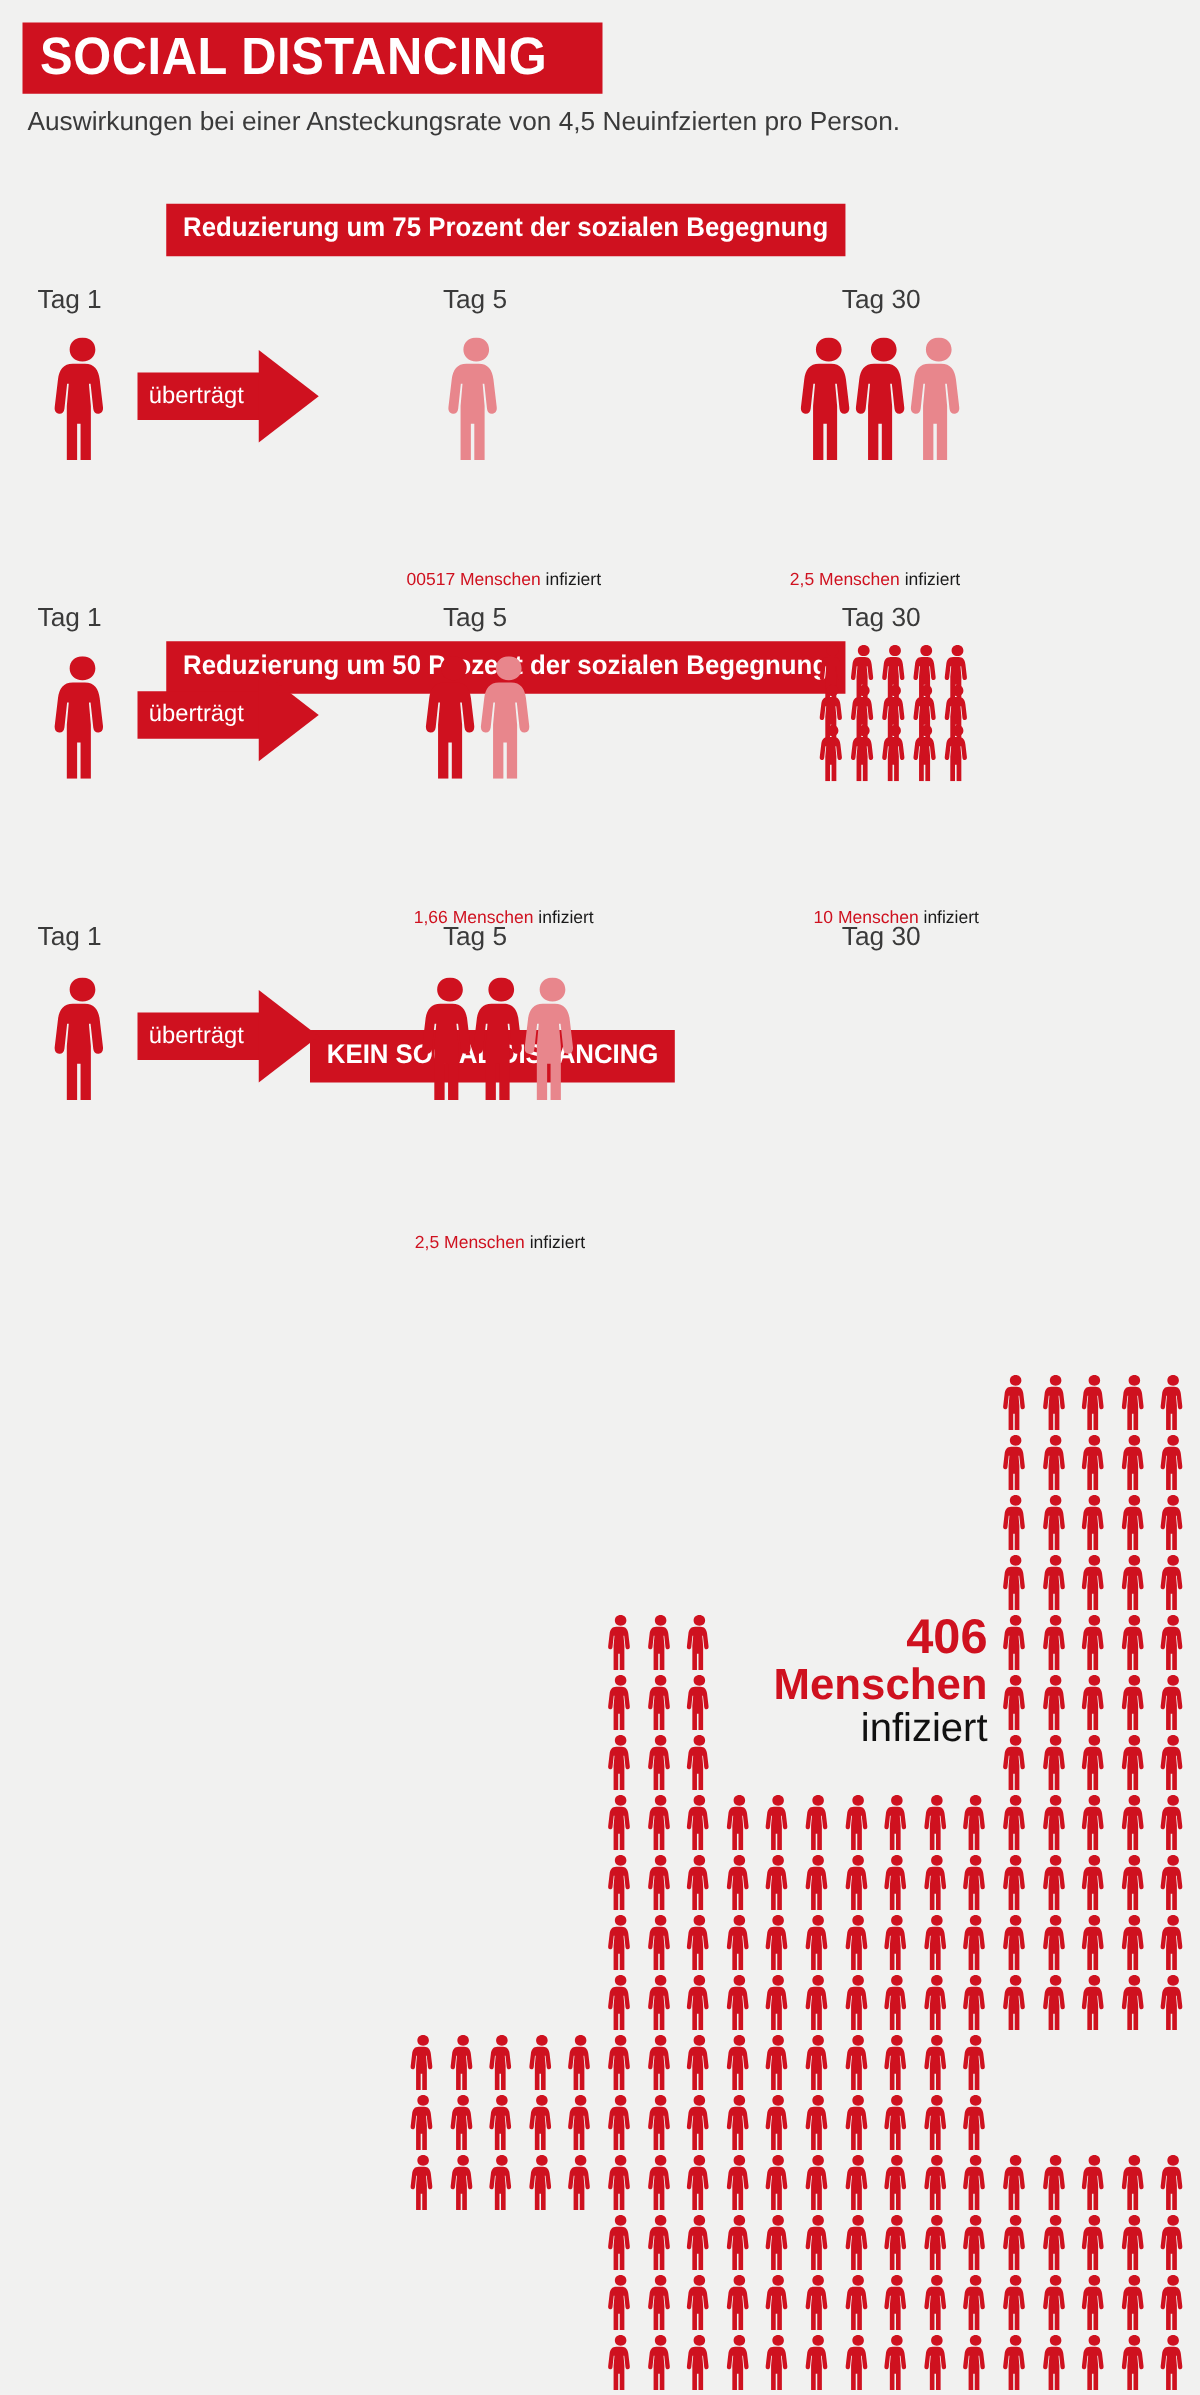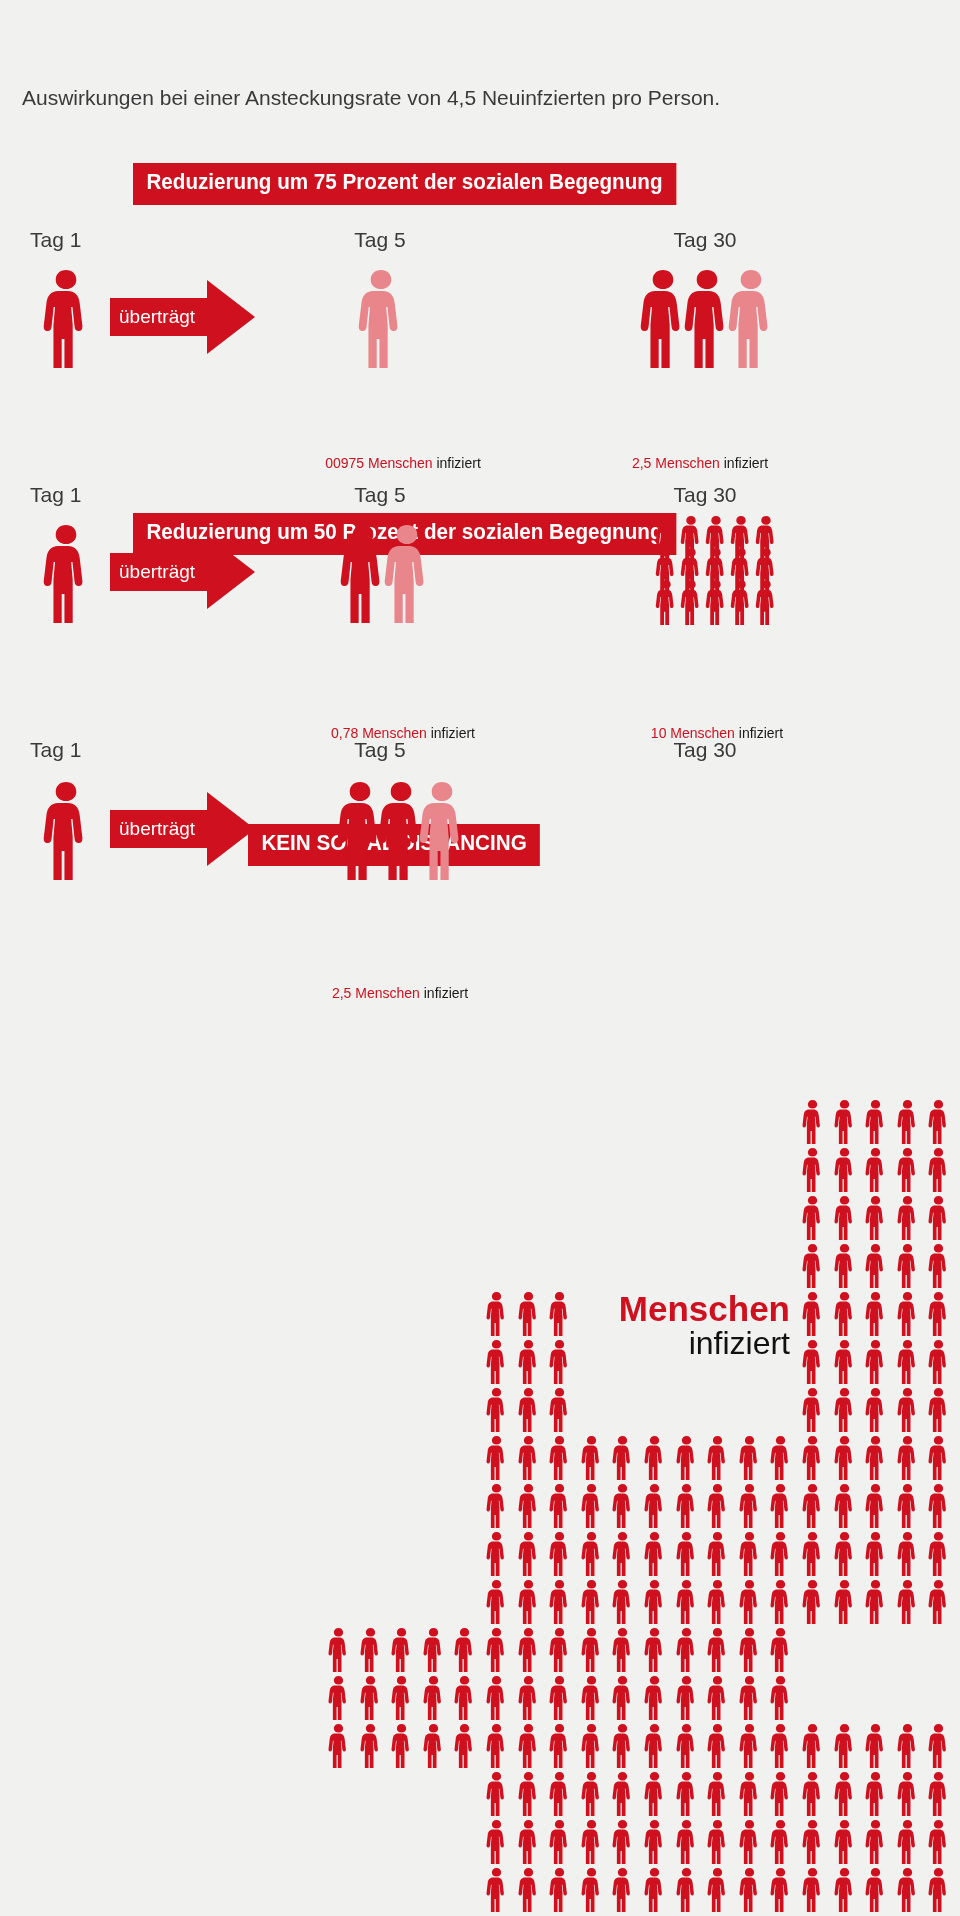--- a/index.html
+++ b/index.html
@@ -145,20 +145,23 @@
     font-size: 32px;
     color: #111111;
     margin-top: 1px;
   }
 </style>
 </head>
 <body>
 
 <div class="page">
 
+  <div class="title-banner">
+    <h1>SOCIAL DISTANCING</h1>
+  </div>
   <div class="subtitle">Auswirkungen bei einer Ansteckungsrate von 4,5 Neuinfzierten pro Person.</div>
 
   <div class="sec-banner" style="left:133px; top:163px;">Reduzierung um 75 Prozent der sozialen Begegnung</div>
 
   <div class="day-label" style="left:30px; top:228px; width:90px; text-align:left;">Tag 1</div>
   <div class="day-label" style="left:335px; top:228px; width:90px;">Tag 5</div>
   <div class="day-label" style="left:660px; top:228px; width:90px;">Tag 30</div>
 
   <span class="person" style="left:42px; top:270px; width:48px; height:98px;">
     <svg viewBox="0 0 40 82" xmlns="http://www.w3.org/2000/svg" aria-hidden="true">
@@ -173,21 +176,21 @@
     <div class="arrow-label">überträgt</div>
   </div>
 
   <span class="person" style="left:357px; top:270px; width:48px; height:98px;">
     <svg viewBox="0 0 40 82" xmlns="http://www.w3.org/2000/svg" aria-hidden="true">
       <path fill="#e8868c" d="M20 0c-5.2 0-8.6 3.4-8.6 8.2 0 4.3 3.4 7.8 8.6 7.8s8.6-3.5 8.6-7.8C28.6 3.4 25.2 0 20 0z
       M13.5 17.5C7.2 17.5 4.3 21.6 3.6 28L1.4 46.6c-.3 2.7.9 4.3 2.9 4.5 2 .2 3.3-1 3.6-3.4L9.7 31h1.1l-1.3 14.8v36.2h6.9V57.8h2.3V82h6.9V45.8L24.3 31h1.1l1.8 16.7c.3 2.4 1.6 3.6 3.6 3.4 2-.2 3.2-1.8 2.9-4.5L31.5 28c-.7-6.4-3.6-10.5-9.9-10.5h-8.1z"></path>
     </svg>
   </span>
   <div class="caption center" style="left:403px; top:455px;">
-    <span class="num">00975</span>
+    <span class="num">00517</span>
     <span class="num">Menschen</span>
     <span>infiziert</span>
   </div>
 
   <span class="person" style="left:639px; top:270px; width:48px; height:98px;">
     <svg viewBox="0 0 40 82" xmlns="http://www.w3.org/2000/svg" aria-hidden="true">
         <path fill="#cf111f" d="M20 0c-5.2 0-8.6 3.4-8.6 8.2 0 4.3 3.4 7.8 8.6 7.8s8.6-3.5 8.6-7.8C28.6 3.4 25.2 0 20 0zM13.5 17.5C7.2 17.5 4.3 21.6 3.6 28L1.4 46.6c-.3 2.7.9 4.3 2.9 4.5 2 .2 3.3-1 3.6-3.4L9.7 31h1.1l-1.3 14.8v36.2h6.9V57.8h2.3V82h6.9V45.8L24.3 31h1.1l1.8 16.7c.3 2.4 1.6 3.6 3.6 3.4 2-.2 3.2-1.8 2.9-4.5L31.5 28c-.7-6.4-3.6-10.5-9.9-10.5h-8.1z"></path>
       </svg>
   </span>
   <span class="person" style="left:683px; top:270px; width:48px; height:98px;">
@@ -228,21 +231,21 @@
     <svg viewBox="0 0 40 82" xmlns="http://www.w3.org/2000/svg" aria-hidden="true">
         <path fill="#cf111f" d="M20 0c-5.2 0-8.6 3.4-8.6 8.2 0 4.3 3.4 7.8 8.6 7.8s8.6-3.5 8.6-7.8C28.6 3.4 25.2 0 20 0zM13.5 17.5C7.2 17.5 4.3 21.6 3.6 28L1.4 46.6c-.3 2.7.9 4.3 2.9 4.5 2 .2 3.3-1 3.6-3.4L9.7 31h1.1l-1.3 14.8v36.2h6.9V57.8h2.3V82h6.9V45.8L24.3 31h1.1l1.8 16.7c.3 2.4 1.6 3.6 3.6 3.4 2-.2 3.2-1.8 2.9-4.5L31.5 28c-.7-6.4-3.6-10.5-9.9-10.5h-8.1z"></path>
       </svg>
   </span>
   <span class="person" style="left:383px; top:525px; width:48px; height:98px;">
     <svg viewBox="0 0 40 82" xmlns="http://www.w3.org/2000/svg" aria-hidden="true">
         <path fill="#e8868c" d="M20 0c-5.2 0-8.6 3.4-8.6 8.2 0 4.3 3.4 7.8 8.6 7.8s8.6-3.5 8.6-7.8C28.6 3.4 25.2 0 20 0zM13.5 17.5C7.2 17.5 4.3 21.6 3.6 28L1.4 46.6c-.3 2.7.9 4.3 2.9 4.5 2 .2 3.3-1 3.6-3.4L9.7 31h1.1l-1.3 14.8v36.2h6.9V57.8h2.3V82h6.9V45.8L24.3 31h1.1l1.8 16.7c.3 2.4 1.6 3.6 3.6 3.4 2-.2 3.2-1.8 2.9-4.5L31.5 28c-.7-6.4-3.6-10.5-9.9-10.5h-8.1z"></path>
       </svg>
   </span>
   <div class="caption center" style="left:403px; top:725px;">
-    <span class="num">0,78</span>
+    <span class="num">1,66</span>
     <span class="num">Menschen</span>
     <span>infiziert</span>
   </div>
 
   <div class="grid" id="grid-s2-day30" style="left: 655px; top: 516px; width: 125px; position: absolute; height: 96px;">
       <span class="person" style="left: 0px; top: 0px; width: 22px; height: 45px;">
         <svg viewBox="0 0 40 82" xmlns="http://www.w3.org/2000/svg" aria-hidden="true">
           <path fill="#cf111f" d="M20 0c-5.2 0-8.6 3.4-8.6 8.2 0 4.3 3.4 7.8 8.6 7.8s8.6-3.5 8.6-7.8C28.6 3.4 25.2 0 20 0zM13.5 17.5C7.2 17.5 4.3 21.6 3.6 28L1.4 46.6c-.3 2.7.9 4.3 2.9 4.5 2 .2 3.3-1 3.6-3.4L9.7 31h1.1l-1.3 14.8v36.2h6.9V57.8h2.3V82h6.9V45.8L24.3 31h1.1l1.8 16.7c.3 2.4 1.6 3.6 3.6 3.4 2-.2 3.2-1.8 2.9-4.5L31.5 28c-.7-6.4-3.6-10.5-9.9-10.5h-8.1z"></path>
         </svg>
       </span>
@@ -1354,17 +1357,18 @@
         </svg>
       </span>
       <span class="person" style="left: 925px; top: 1868px; width: 27px; height: 44px;">
         <svg viewBox="0 0 40 82" xmlns="http://www.w3.org/2000/svg" aria-hidden="true">
           <path fill="#cf111f" d="M20 0c-5.2 0-8.6 3.4-8.6 8.2 0 4.3 3.4 7.8 8.6 7.8s8.6-3.5 8.6-7.8C28.6 3.4 25.2 0 20 0zM13.5 17.5C7.2 17.5 4.3 21.6 3.6 28L1.4 46.6c-.3 2.7.9 4.3 2.9 4.5 2 .2 3.3-1 3.6-3.4L9.7 31h1.1l-1.3 14.8v36.2h6.9V57.8h2.3V82h6.9V45.8L24.3 31h1.1l1.8 16.7c.3 2.4 1.6 3.6 3.6 3.4 2-.2 3.2-1.8 2.9-4.5L31.5 28c-.7-6.4-3.6-10.5-9.9-10.5h-8.1z"></path>
         </svg>
       </span>
     </div>
 
   <div class="callout" style="left:600px; top:1290px; width:190px;">
+    <span class="big">406</span>
     <span class="big2">Menschen</span>
     <span class="small">infiziert</span>
   </div>
 
 </div>
 
 </body></html>

